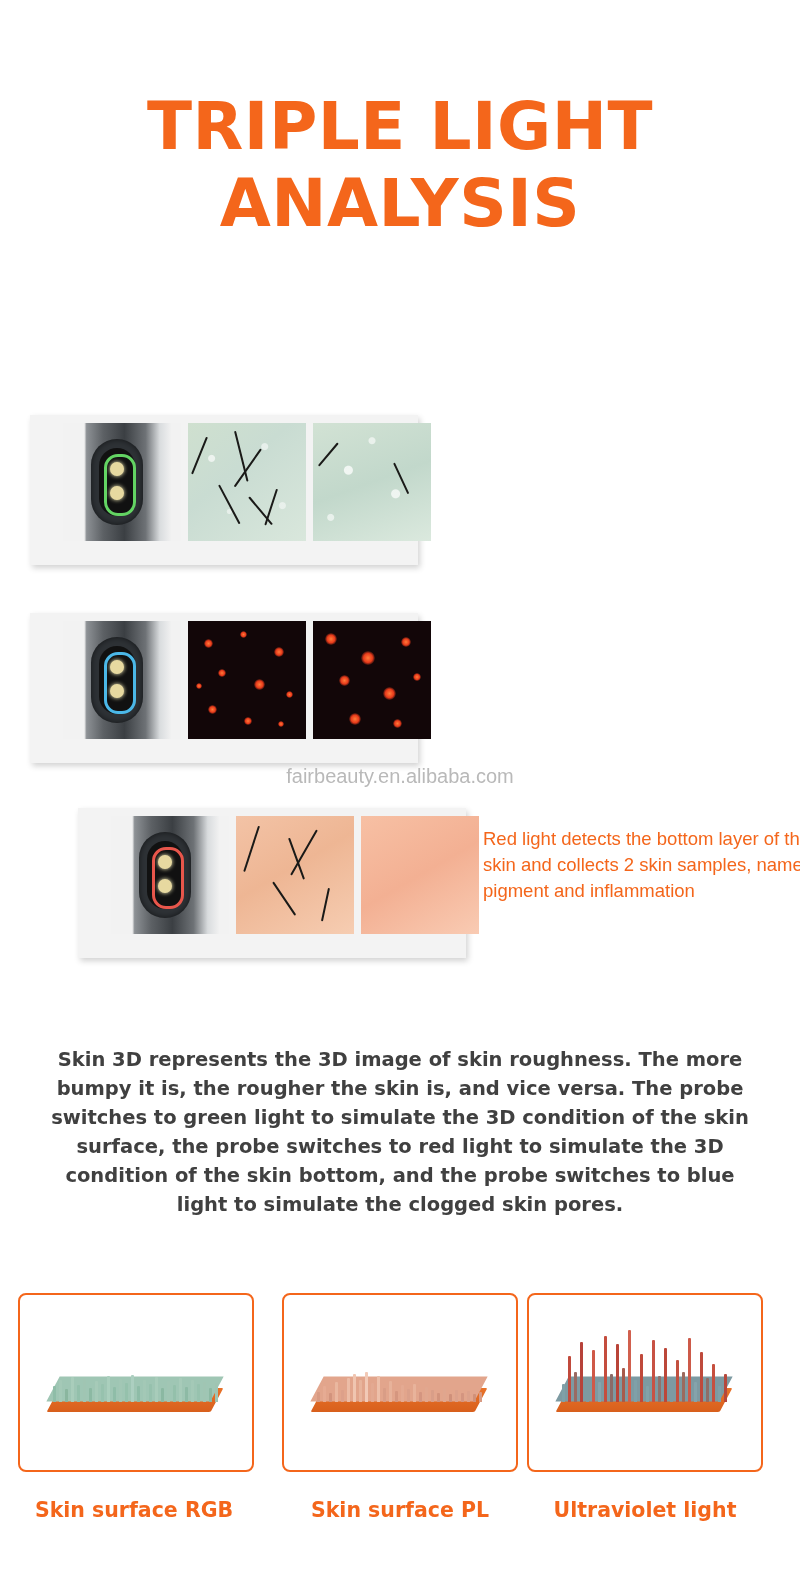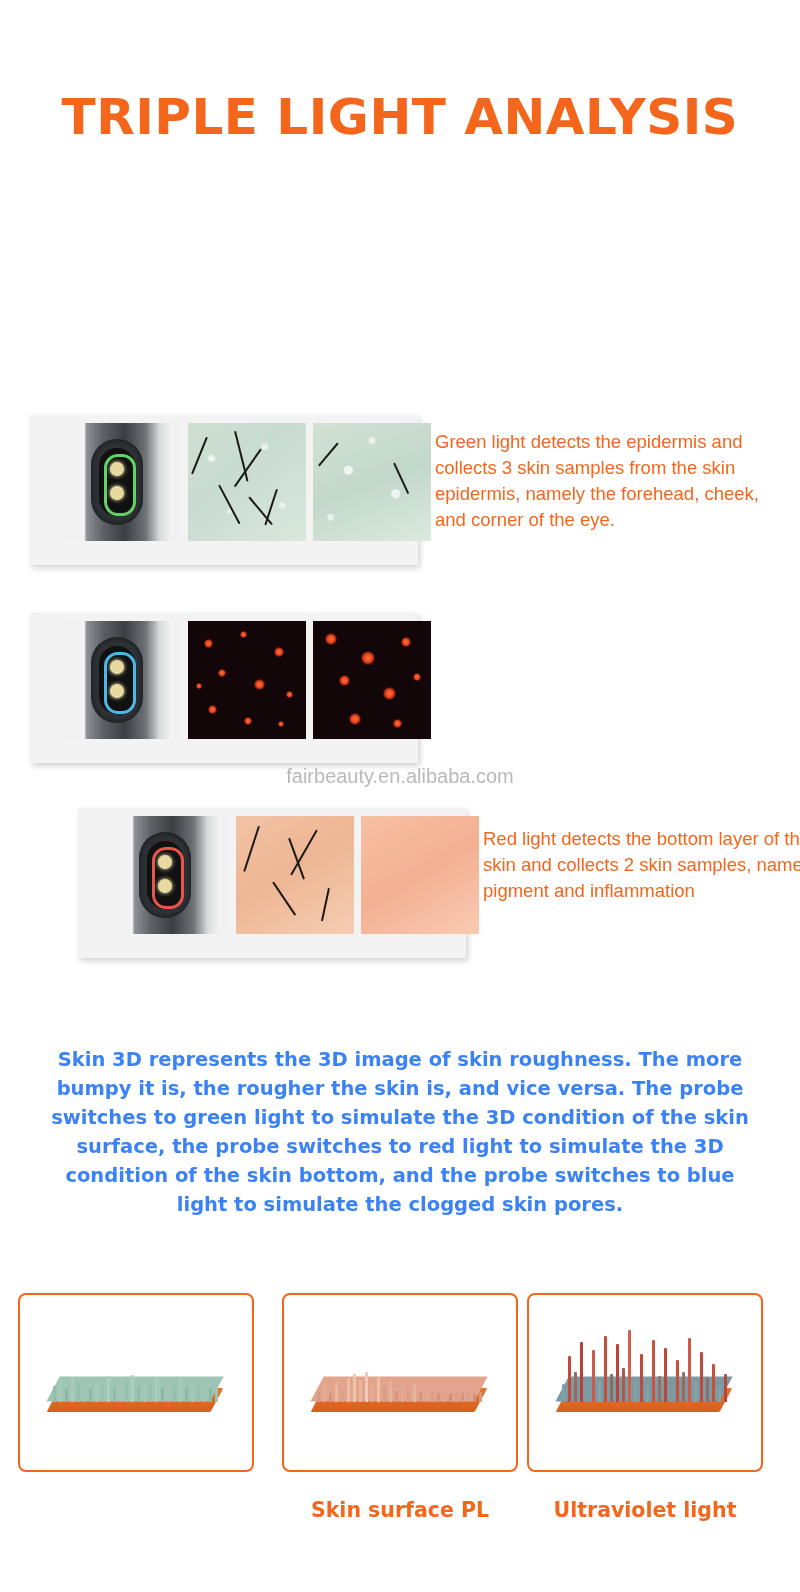--- a/index.html
+++ b/index.html
@@ -21,21 +21,21 @@
     background: #ffffff;
   }
 
   
   .title {
     position: absolute;
     top: 88px;
     left: 0;
     width: 800px;
     text-align: center;
-    font-size: 50px;
+    font-size: 66px;
     font-weight: bold;
     letter-spacing: 0.5px;
     color: #f4661b;
     font-family: "DejaVu Sans", sans-serif;
   }
   .subtitle {
     position: absolute;
     top: 190px;
     left: 50px;
     width: 700px;
@@ -200,21 +200,21 @@
   
   .para {
     position: absolute;
     top: 1045px;
     left: 40px;
     width: 720px;
     text-align: center;
     font-size: 19.5px;
     font-weight: bold;
     line-height: 29px;
-    color: #3b82f6;
+    color: #404040;
     font-family: "DejaVu Sans", sans-serif;
   }
 
   
   .cards {
     position: absolute;
     top: 1293px;
     left: 0;
     width: 800px;
     height: 200px;
@@ -316,21 +316,20 @@
         <div class="hair" style="left:30px;top:62px;height:44px;transform:rotate(-28deg);"></div>
         <div class="hair" style="left:88px;top:66px;height:38px;transform:rotate(18deg);"></div>
         <div class="hair" style="left:60px;top:74px;height:36px;transform:rotate(-40deg);"></div>
       </div>
       <div class="cell cell-c">
         <div class="skin-green2"></div>
         <div class="hair" style="left:24px;top:20px;height:30px;transform:rotate(40deg);"></div>
         <div class="hair" style="left:80px;top:40px;height:34px;transform:rotate(-25deg);"></div>
       </div>
     </div>
-    <div class="row-text">Green light detects the epidermis and collects 3 skin samples from the skin epidermis, namely the forehead, cheek, and corner of the eye.</div>
   </div>
 
   <div class="row row-2">
     <div class="imgstrip">
       <div class="cell cell-a">
         <div class="probe-bg"></div>
         <div class="probe-head">
           <div class="probe-inner">
             <div class="probe-ring ring-blue"></div>
             <div class="probe-dot dot-top"></div>
@@ -504,16 +503,17 @@
           <div class="spike" style="left:148px;height:24px;background:#8e6e68;"></div>
           <div class="spike" style="left:154px;height:38px;background:#c6503f;"></div>
           <div class="spike" style="left:160px;height:16px;background:#7fa0a8;"></div>
           <div class="spike" style="left:166px;height:28px;background:#b5483c;"></div>
         </div>
       </div>
     </div>
 
   </div>
 
+  <div class="card-label label-1">Skin surface RGB</div>
   <div class="card-label label-3">Ultraviolet light</div>
   <div class="card-label label-2">Skin surface PL</div>
 
 </div>
 
 </body></html>

